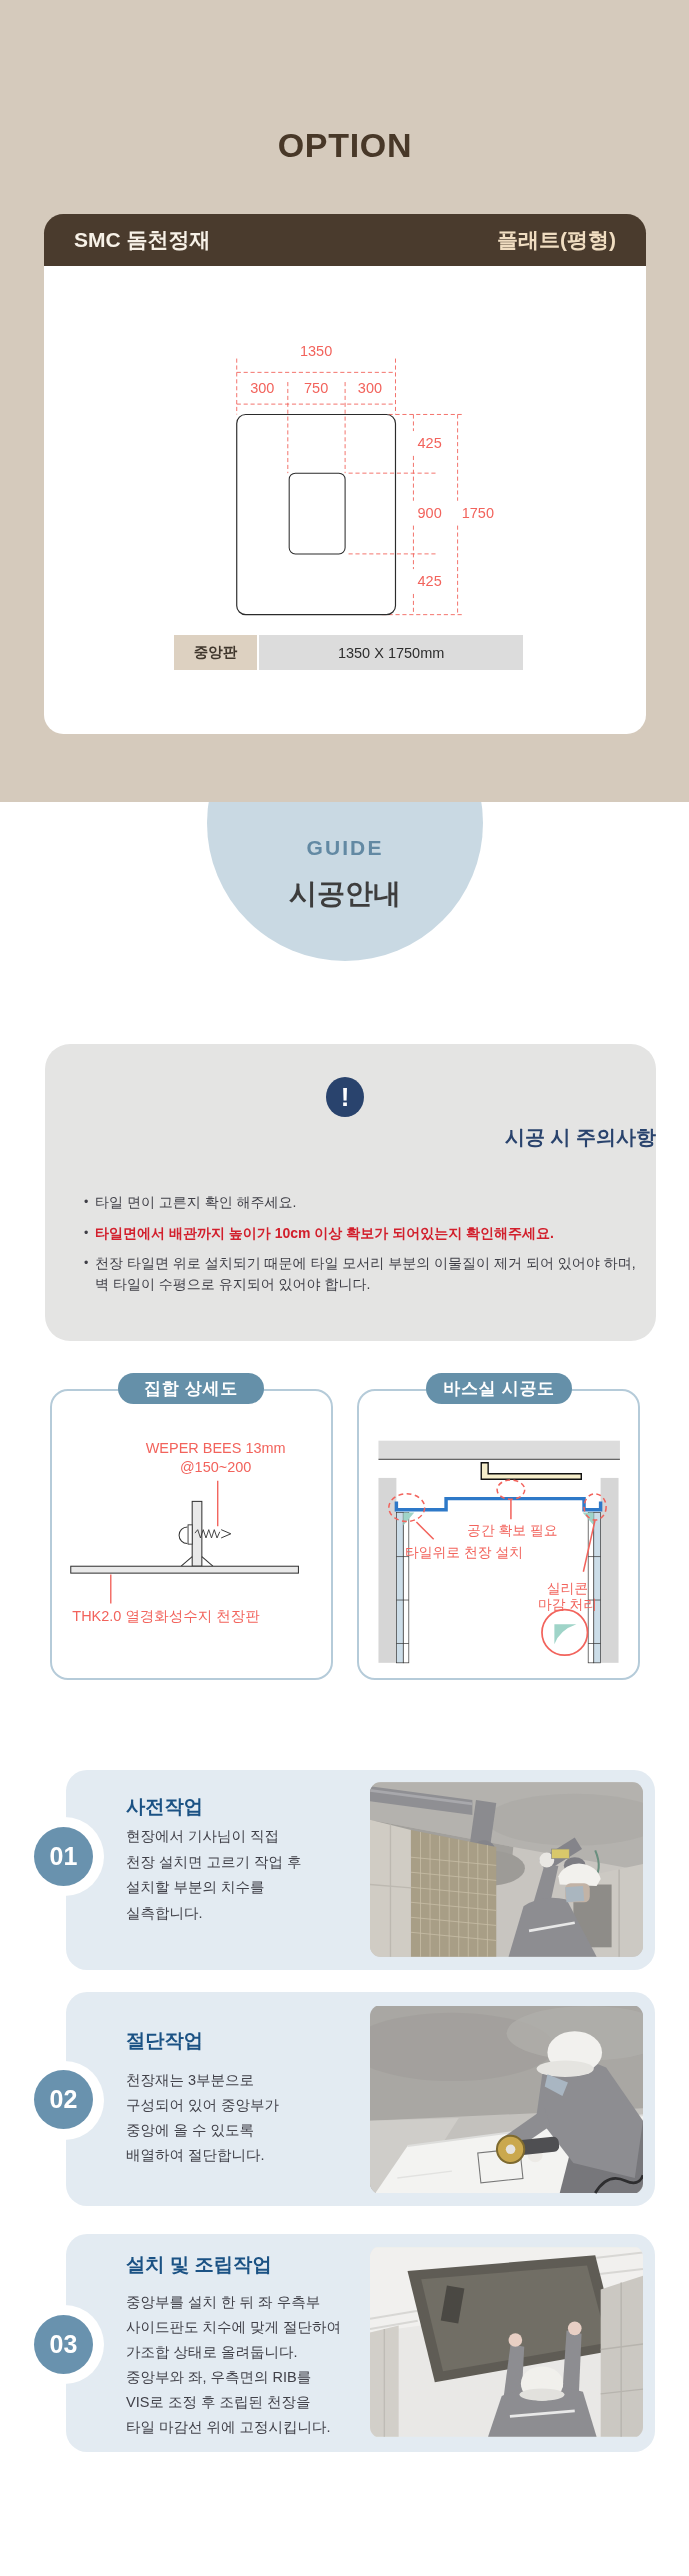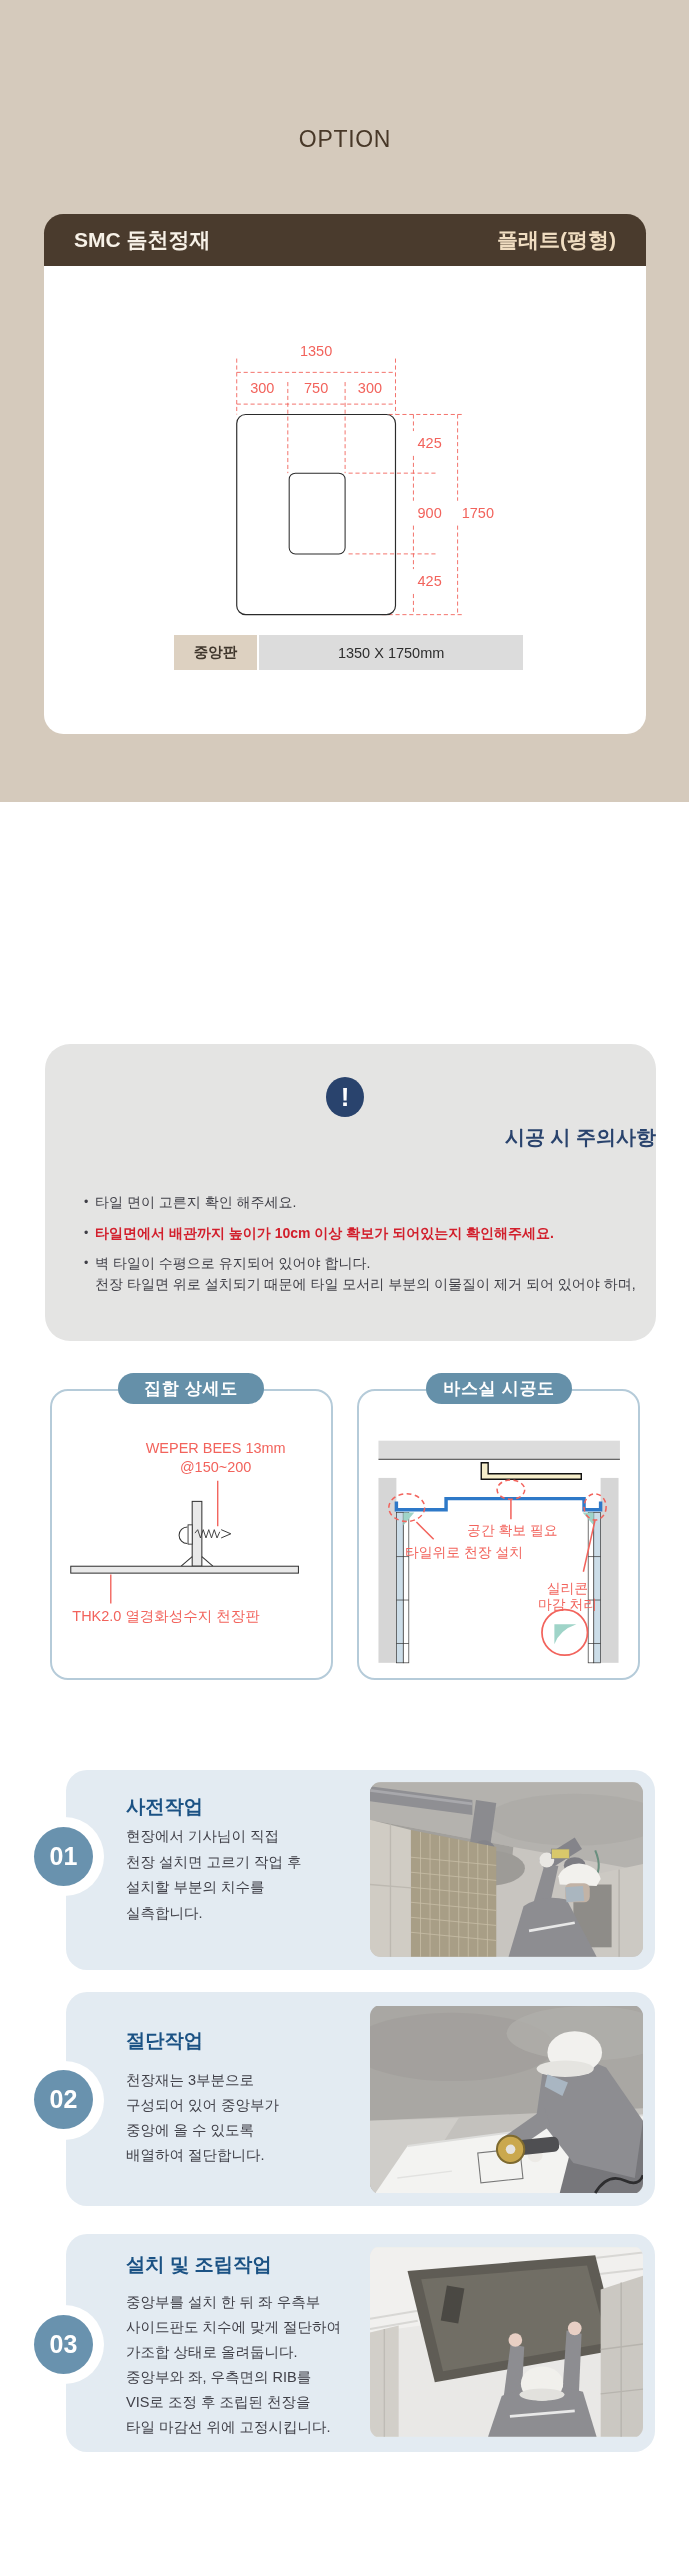--- a/index.html
+++ b/index.html
@@ -2,21 +2,21 @@
 <html style="font-size:11px"><head>
 <meta charset="utf-8">
 <style>
   html,body{margin:0;padding:0;background:#ffffff;}
   body{font-family:"Liberation Sans","DejaVu Sans",sans-serif;}
   .page{position:relative;width:690px;height:2576px;margin:0 auto;background:#ffffff;overflow:hidden;}
 
   
   .top-section{position:absolute;left:0;top:0;width:690px;height:802px;background:#d5cabc;z-index:2;}
   .option-heading{position:absolute;left:0;top:126px;width:100%;margin:0;text-align:center;
-    font-size:23px;font-weight:normal;letter-spacing:0.7px;color:#483828;}
+    font-size:34px;font-weight:bold;letter-spacing:0.7px;color:#483828;}
 
   .product-card{position:absolute;left:44px;top:214px;width:602px;height:519px;}
   .card-header{position:absolute;left:0;top:0;width:602px;height:52px;background:#4a3b2d;
     border-radius:19.3px 19.3px 0 0;display:flex;align-items:center;justify-content:space-between;
     padding:0 30px;box-sizing:border-box;}
   .card-title{font-size:21px;font-weight:600;color:#f7f1e7;}
   .card-badge{font-size:21px;font-weight:600;color:#f0ddc1;}
   .card-body{position:absolute;left:0;top:52px;width:602px;height:468px;background:#ffffff;
     border-radius:0 0 19.3px 19.3px;}
 
@@ -81,20 +81,24 @@
   .step-lines.lh37 div{line-height:25.5px;}
   .step-lines.lh36 div{line-height:25px;}
   .step-photo{position:absolute;left:370px;width:273px;border-radius:11px;overflow:hidden;z-index:1;}
   .step-photo svg{display:block;}
 </style>
 </head>
 <body>
 
 <div class="page">
 
+  <div class="guide-circle">
+    <div class="guide-eyebrow">GUIDE</div>
+    <div class="guide-title">시공안내</div>
+  </div>
 
   <section class="top-section">
     <h1 class="option-heading">OPTION</h1>
 
     <div class="product-card">
       <div class="card-header">
         <span class="card-title">SMC 돔천정재</span>
         <span class="card-badge">플래트(평형)</span>
       </div>
       <div class="card-body">
@@ -149,22 +153,22 @@
     </div>
   </section>
 
   <section class="caution-box">
     <div class="caution-icon">!</div>
     <div class="caution-title">시공 시 주의사항</div>
     <div class="caution-list">
       <div class="caution-item mb20">타일 면이 고른지 확인 해주세요.</div>
       <div class="caution-item red">타일면에서 배관까지 높이가 10cm 이상 확보가 되어있는지 확인해주세요.</div>
       <div class="caution-item mt17">
+        <div>천장 타일면 위로 설치되기 때문에 타일 모서리 부분의 이물질이 제거 되어 있어야 하며,</div>
         <div>벽 타일이 수평으로 유지되어 있어야 합니다.</div>
-        <div>천장 타일면 위로 설치되기 때문에 타일 모서리 부분의 이물질이 제거 되어 있어야 하며,</div>
       </div>
     </div>
   </section>
 
   <div class="detail-pill left">집합 상세도</div>
   <div class="detail-box left">
     <svg class="detail-svg" width="279" height="287" viewBox="0 0 404 416">
 
       <rect x="203" y="160" width="14" height="94" fill="#e9e9e9" stroke="#333" stroke-width="1.5"></rect>
       <line x1="203" y1="240" x2="187" y2="254" stroke="#333" stroke-width="1.5"></line>

